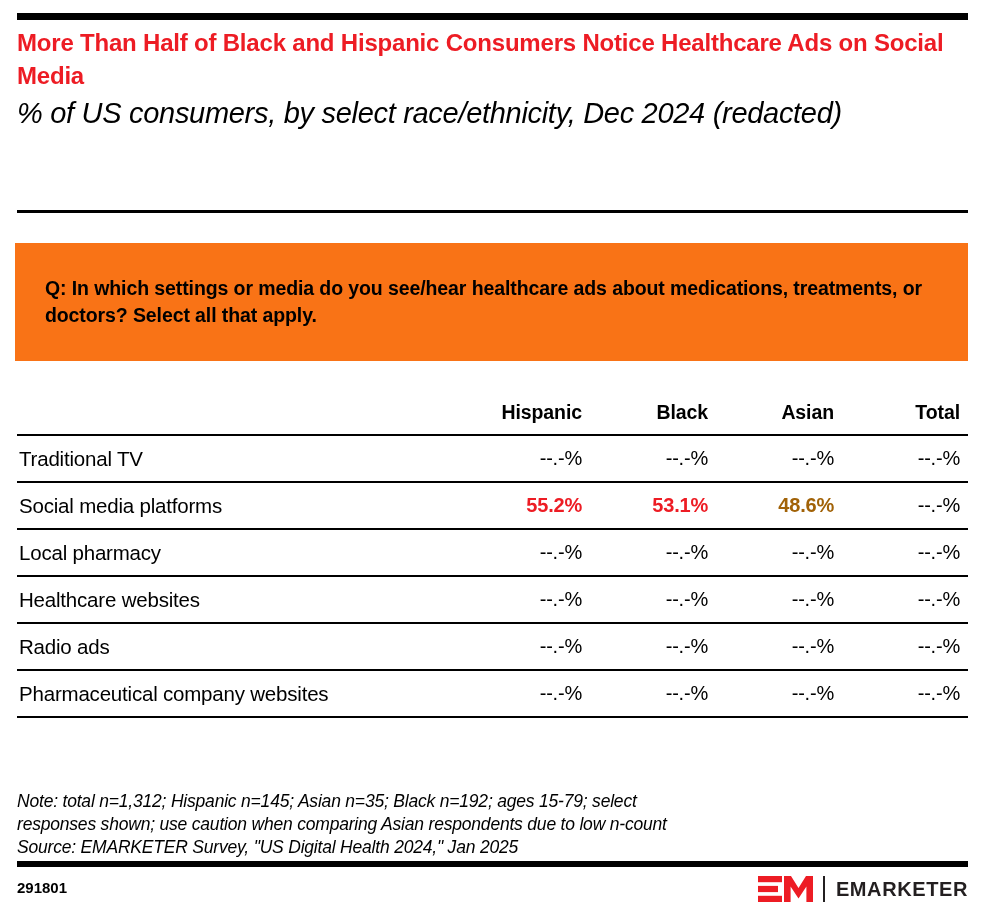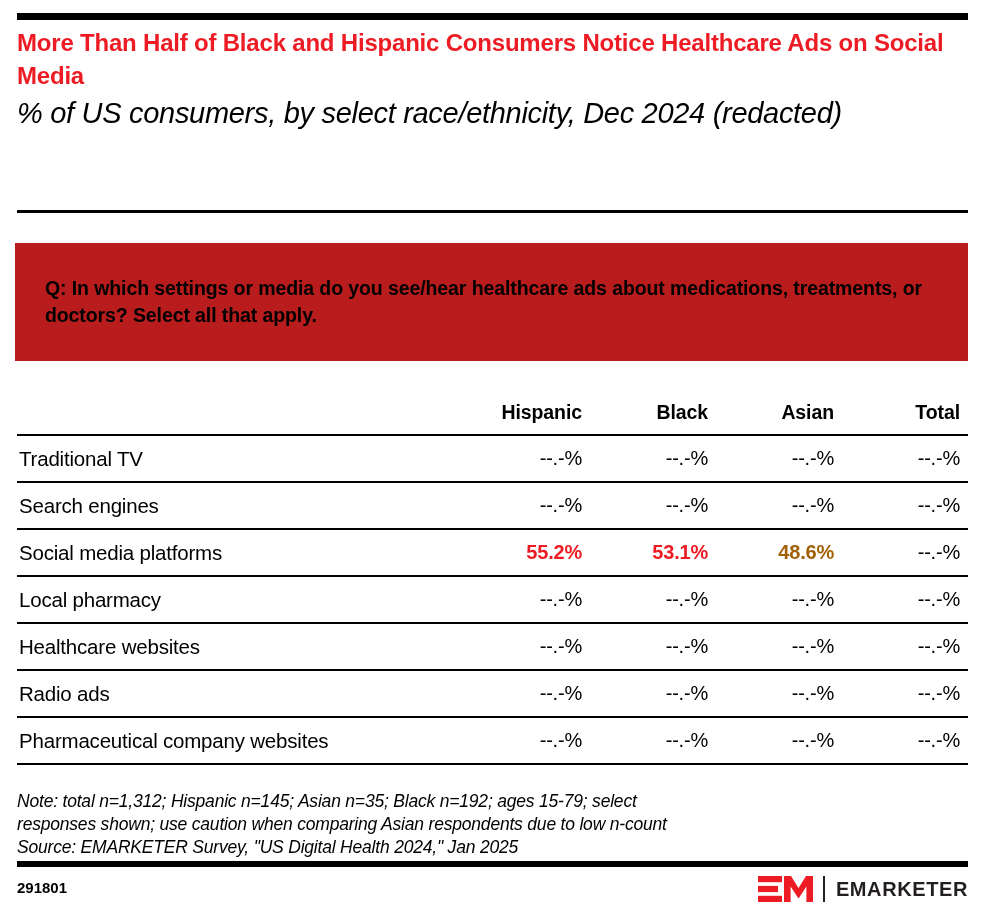--- a/index.html
+++ b/index.html
@@ -67,21 +67,21 @@
     background: #000000;
   }
 
   
   .question-box {
     position: absolute;
     left: 15px;
     top: 243px;
     width: 953px;
     height: 118px;
-    background: #b91c1c;
+    background: #f97316;
     box-sizing: border-box;
     display: flex;
     align-items: center;
   }
   .question-text {
     font-size: 19.5px;
     font-weight: bold;
     line-height: 27px;
     padding: 0 42px 0 30px;
     letter-spacing: -0.1px;
@@ -245,27 +245,20 @@
           <th class="label-head"></th>
           <th>Hispanic</th>
           <th>Black</th>
           <th>Asian</th>
           <th>Total</th>
         </tr>
       </thead>
       <tbody>
         <tr>
           <td class="rowlabel">Traditional TV</td>
-          <td class="v-plain">--.-%</td>
-          <td class="v-plain">--.-%</td>
-          <td class="v-plain">--.-%</td>
-          <td class="v-plain">--.-%</td>
-        </tr>
-        <tr>
-          <td class="rowlabel">Search engines</td>
           <td class="v-plain">--.-%</td>
           <td class="v-plain">--.-%</td>
           <td class="v-plain">--.-%</td>
           <td class="v-plain">--.-%</td>
         </tr>
         <tr>
           <td class="rowlabel">Social media platforms</td>
           <td class="v-red">55.2%</td>
           <td class="v-red">53.1%</td>
           <td class="v-bold">48.6%</td>

